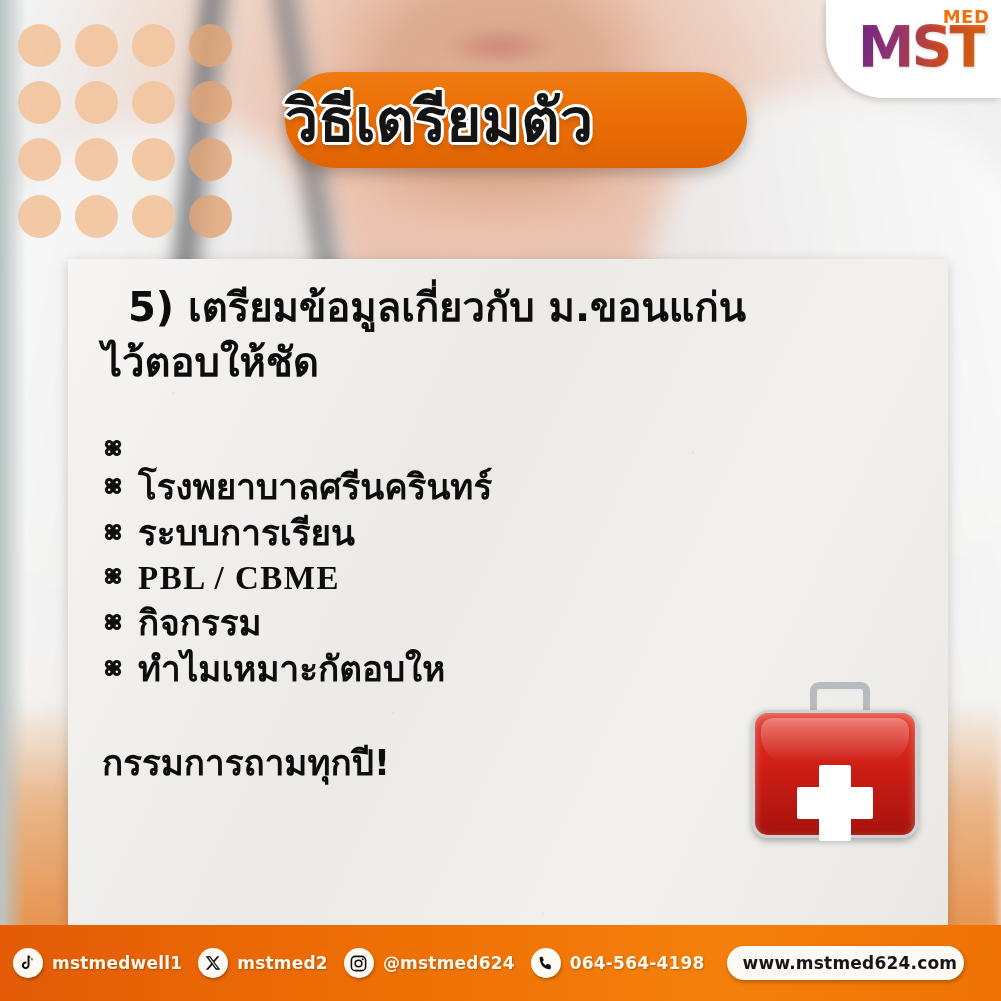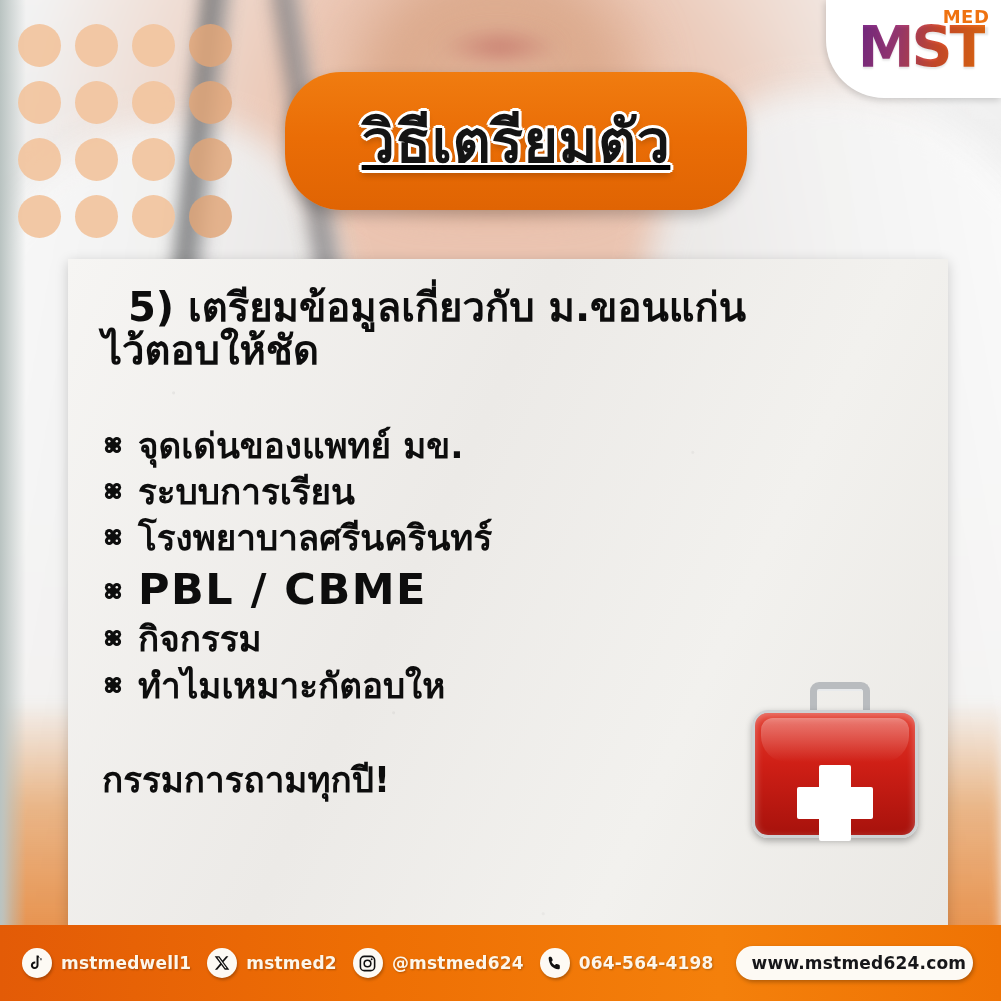--- a/index.html
+++ b/index.html
@@ -95,25 +95,25 @@
     -webkit-background-clip:text;background-clip:text;color:transparent;
     text-shadow:0 2px 2px rgba(0,0,0,.10);
   }
   .logo-med{
     position:absolute;right:-4px;top:-13px;
     font-size:18px;font-weight:bold;color:#ef7210;letter-spacing:.5px;
   }
 
   
   .title-pill{
-    position:absolute;left:285px;top:72px;width:462px;height:138px;
+    position:absolute;left:285px;top:72px;width:462px;height:96px;
     border-radius:56px;
     background:linear-gradient(180deg,#f07c10 0%,#ea6d06 48%,#e06403 100%);
     box-shadow:0 6px 14px rgba(0,0,0,.22);
-    display:flex;align-items:center;justify-content:center;text-decoration:underline;
+    display:flex;align-items:center;
   }
   .title-text{
     font-size:59px;font-weight:bold;color:#141414;line-height:1;
     letter-spacing:.5px;
     text-shadow:
       -2px -2px 0 #fff, 2px -2px 0 #fff, -2px 2px 0 #fff, 2px 2px 0 #fff,
       -3px 0 0 #fff, 3px 0 0 #fff, 0 -3px 0 #fff, 0 3px 0 #fff,
       0 5px 6px rgba(0,0,0,.25);
   }
 
@@ -135,30 +135,30 @@
       linear-gradient(115deg,#f6f5f3 0%,#eceae7 40%,#f2f1ee 68%,#e9e7e3 100%);
     opacity:1;
   }
   .card-inner{position:relative;padding:28px 34px 0 34px;color:#111;}
 
   .head-line{
     font-size:40px;font-weight:bold;line-height:1.02;color:#0d0d0d;
     white-space:nowrap;
   }
   .head-1{margin-left:26px;}
-  .head-2{margin-left:0;margin-top:2px;}
+  .head-2{margin-left:0;margin-top:14px;}
 
   .bullets{margin-top:56px;}
   .bullet-row{display:flex;align-items:baseline;gap:14px;margin-bottom:7px;}
   .bullet-mark{
     flex:0 0 auto;width:22px;height:22px;position:relative;transform:translateY(-2px);
   }
   .bullet-mark svg{display:block;}
   .bullet-text{font-size:35px;font-weight:bold;line-height:1.12;color:#0d0d0d;}
-  .bullet-text.latin{font-size:43px;letter-spacing:1.5px;}
+  .bullet-text.latin{font-size:33px;letter-spacing:1.5px;font-family:Liberation Serif, serif;}
 
   .footnote{margin-top:46px;font-size:35px;font-weight:bold;color:#0d0d0d;}
 
   
   .kit{position:absolute;left:752px;top:682px;width:160px;height:150px;}
   .kit-handle{
     position:absolute;left:58px;top:0;width:46px;height:34px;
     border:7px solid #b9bcbf;border-bottom:none;border-radius:9px 9px 0 0;
     background:transparent;
     box-shadow:inset 0 2px 0 #e8eaec;
@@ -173,21 +173,21 @@
     position:absolute;left:6px;top:5px;right:6px;height:44px;border-radius:12px 12px 26px 26px;
     background:linear-gradient(180deg,rgba(255,255,255,.34),rgba(255,255,255,0));
   }
   .kit-cross-v{position:absolute;left:64px;top:52px;width:32px;height:76px;background:#fff;border-radius:2px;}
   .kit-cross-h{position:absolute;left:42px;top:74px;width:76px;height:32px;background:#fff;border-radius:2px;}
 
   
   .footer{
     position:absolute;left:0;right:0;bottom:0;height:76px;
     background:linear-gradient(90deg,#e35b07 0%,#ee6f04 38%,#f4800b 72%,#ef7304 100%);
-    display:flex;align-items:center;padding-left:22px;gap:0;
+    display:flex;align-items:center;padding-left:13px;gap:0;
   }
   .soc{display:flex;align-items:center;margin-right:16px;}
   .soc-ic{
     width:30px;height:30px;border-radius:50%;background:#fdfaf4;
     display:flex;align-items:center;justify-content:center;
     box-shadow:1px 2px 3px rgba(0,0,0,.25);flex:0 0 auto;
   }
   .soc-ic.dark{background:#1c1c1c;}
   .soc-lbl{
     margin-left:9px;color:#fdf6ea;font-size:17px;font-weight:bold;letter-spacing:.2px;
@@ -269,21 +269,41 @@
               <rect x="6" y="6" width="10" height="10" rx="2"></rect>
                 </g>
               <g fill="#f0efec">
                   <circle cx="7.2" cy="7.2" r="1.25"></circle>
                   <circle cx="14.8" cy="7.2" r="1.25"></circle>
               <circle cx="7.2" cy="14.8" r="1.25"></circle>
                   <circle cx="14.8" cy="14.8" r="1.25"></circle>
                 </g>
             </svg>
           </span>
-          <span class="bullet-text">จุดเด่นของแพทย์ มข.</span>
+        </div>
+
+        <div class="bullet-row">
+          <span class="bullet-mark">
+            <svg width="22" height="22" viewBox="0 0 22 22">
+                <g fill="#0d0d0d">
+              <circle cx="7.2" cy="7.2" r="4.3"></circle>
+                  <circle cx="14.8" cy="7.2" r="4.3"></circle>
+              <circle cx="7.2" cy="14.8" r="4.3"></circle>
+                  <circle cx="14.8" cy="14.8" r="4.3"></circle>
+              <rect x="6" y="6" width="10" height="10" rx="2"></rect>
+                </g>
+              <g fill="#f0efec">
+                  <circle cx="7.2" cy="7.2" r="1.25"></circle>
+                  <circle cx="14.8" cy="7.2" r="1.25"></circle>
+              <circle cx="7.2" cy="14.8" r="1.25"></circle>
+                  <circle cx="14.8" cy="14.8" r="1.25"></circle>
+                </g>
+            </svg>
+          </span>
+          <span class="bullet-text">โรงพยาบาลศรีนครินทร์</span>
         </div>
 
         <div class="bullet-row">
           <span class="bullet-mark">
             <svg width="22" height="22" viewBox="0 0 22 22">
                 <g fill="#0d0d0d">
               <circle cx="7.2" cy="7.2" r="4.3"></circle>
                   <circle cx="14.8" cy="7.2" r="4.3"></circle>
               <circle cx="7.2" cy="14.8" r="4.3"></circle>
                   <circle cx="14.8" cy="14.8" r="4.3"></circle>
@@ -291,41 +311,20 @@
                 </g>
               <g fill="#f0efec">
                   <circle cx="7.2" cy="7.2" r="1.25"></circle>
                   <circle cx="14.8" cy="7.2" r="1.25"></circle>
               <circle cx="7.2" cy="14.8" r="1.25"></circle>
                   <circle cx="14.8" cy="14.8" r="1.25"></circle>
                 </g>
             </svg>
           </span>
           <span class="bullet-text">ระบบการเรียน</span>
-        </div>
-
-        <div class="bullet-row">
-          <span class="bullet-mark">
-            <svg width="22" height="22" viewBox="0 0 22 22">
-                <g fill="#0d0d0d">
-              <circle cx="7.2" cy="7.2" r="4.3"></circle>
-                  <circle cx="14.8" cy="7.2" r="4.3"></circle>
-              <circle cx="7.2" cy="14.8" r="4.3"></circle>
-                  <circle cx="14.8" cy="14.8" r="4.3"></circle>
-              <rect x="6" y="6" width="10" height="10" rx="2"></rect>
-                </g>
-              <g fill="#f0efec">
-                  <circle cx="7.2" cy="7.2" r="1.25"></circle>
-                  <circle cx="14.8" cy="7.2" r="1.25"></circle>
-              <circle cx="7.2" cy="14.8" r="1.25"></circle>
-                  <circle cx="14.8" cy="14.8" r="1.25"></circle>
-                </g>
-            </svg>
-          </span>
-          <span class="bullet-text">โรงพยาบาลศรีนครินทร์</span>
         </div>
 
         <div class="bullet-row">
           <span class="bullet-mark">
             <svg width="22" height="22" viewBox="0 0 22 22">
                 <g fill="#0d0d0d">
               <circle cx="7.2" cy="7.2" r="4.3"></circle>
                   <circle cx="14.8" cy="7.2" r="4.3"></circle>
               <circle cx="7.2" cy="14.8" r="4.3"></circle>
                   <circle cx="14.8" cy="14.8" r="4.3"></circle>

